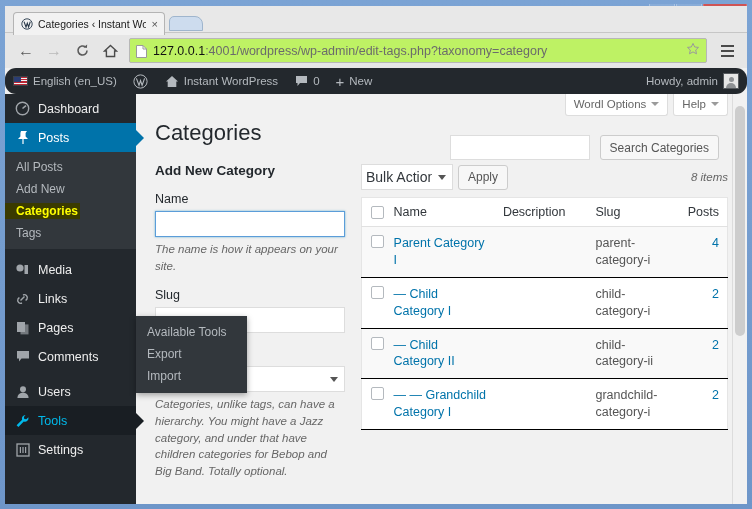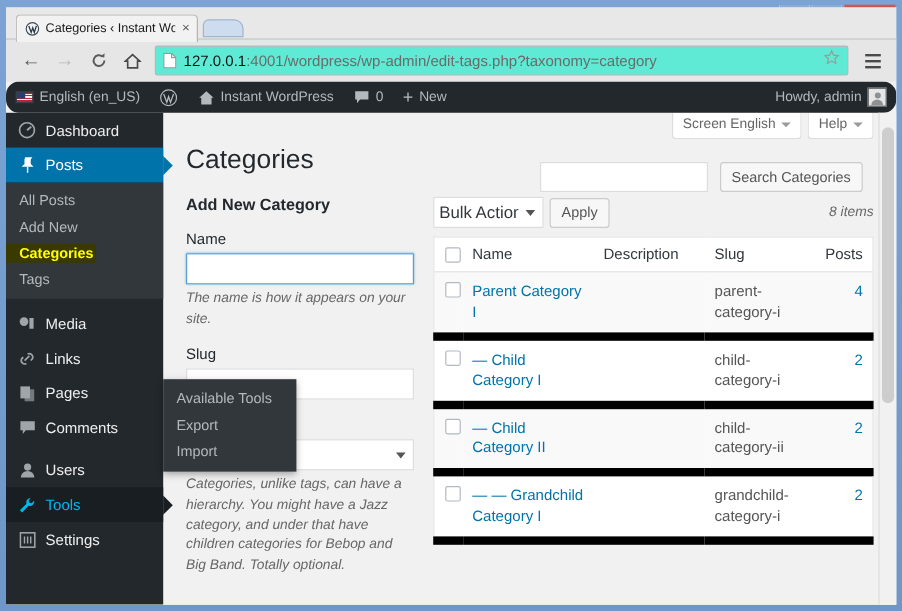--- a/index.html
+++ b/index.html
@@ -70,21 +70,21 @@
     border-top: 1px solid #c6c6c6;
     display: flex; align-items: center; padding: 0 8px; gap: 2px;
   }
   .navbtn {
     width: 26px; height: 26px; display: flex; align-items: center; justify-content: center;
     color: #5b5b5b; font-size: 16px; line-height: 1; user-select: none;
   }
   .navbtn.disabled { color: #b9b9b9; }
   .omnibox {
     flex: 1; height: 25px; margin: 0 6px 0 4px;
-    background: #5eead4; border: 1px solid #b7b7b7; border-radius: 2px;
+    background: #bef264; border: 1px solid #b7b7b7; border-radius: 2px;
     display: flex; align-items: center; padding: 0 6px; gap: 6px;
   }
   .omnibox .pageicon { width: 11px; height: 13px; flex: none; }
   .omnibox .url { font-size: 12.5px; color: #2b2b2b; white-space: nowrap; overflow: hidden; flex: 1;}
   .omnibox .url .host { color: #111; }
   .omnibox .url .rest { color: #6b6b6b; }
   .omnibox .star { flex: none; }
   .menubtn { width: 24px; height: 24px; display:flex; flex-direction: column;
              align-items: center; justify-content: center; gap: 3px; }
   .menubtn i { display:block; width: 13px; height: 2px; background: #4a4a4a; }
@@ -234,21 +234,21 @@
   .tablenav { display: flex; align-items: center; gap: 5px; height: 28px; position: relative; }
   .tablenav .count { position:absolute; right: 0; font-size: 11.5px; color: #666; font-style: italic;}
   .wp-table { width: 100%; border-collapse: collapse; background: #fff;
               border: 1px solid #e5e5e5; margin-top: 6px; }
   .wp-table th {
     text-align: left; font-size: 12.5px; font-weight: normal; color: #32373c;
     padding: 7px 8px; border-bottom: 1px solid #e1e1e1; background: #fff;
   }
   .wp-table td {
     font-size: 12.5px; padding: 8px; vertical-align: top;
-    border-bottom: 7px solid #000000; line-height: 1.35;
+    border-bottom: 1px solid #000000; line-height: 1.35;
   }
   .wp-table tr.alt td { background: #f9f9f9; }
   .wp-table td.cb, .wp-table th.cb { width: 26px; padding-left: 9px; padding-right: 0; }
   .wp-table .cname a { color: #0073aa; text-decoration: none; font-weight: normal; }
   .wp-table .cslug { color: #555; }
   .wp-table .cposts { text-align: right; }
   .wp-table .cposts a { color: #0073aa; text-decoration: none; }
   .col-name { width: 150px; }
   .col-desc { width: 110px; }
   .col-slug { width: 110px; }
@@ -492,21 +492,21 @@
           <div class="fo-item">Available Tools</div>
           <div class="fo-item">Export</div>
           <div class="fo-item">Import</div>
         </div>
 
         <div id="content">
           <div id="content-inner">
 
             <div class="screen-meta">
               <div class="meta-tab">
-                <span>Screen English</span>
+                <span>Wordl Options</span>
                 <span class="caret-dn"></span>
               </div>
               <div class="meta-tab">
                 <span>Help</span>
                 <span class="caret-dn"></span>
               </div>
             </div>
 
             <h1 class="page-title">Categories</h1>
 

